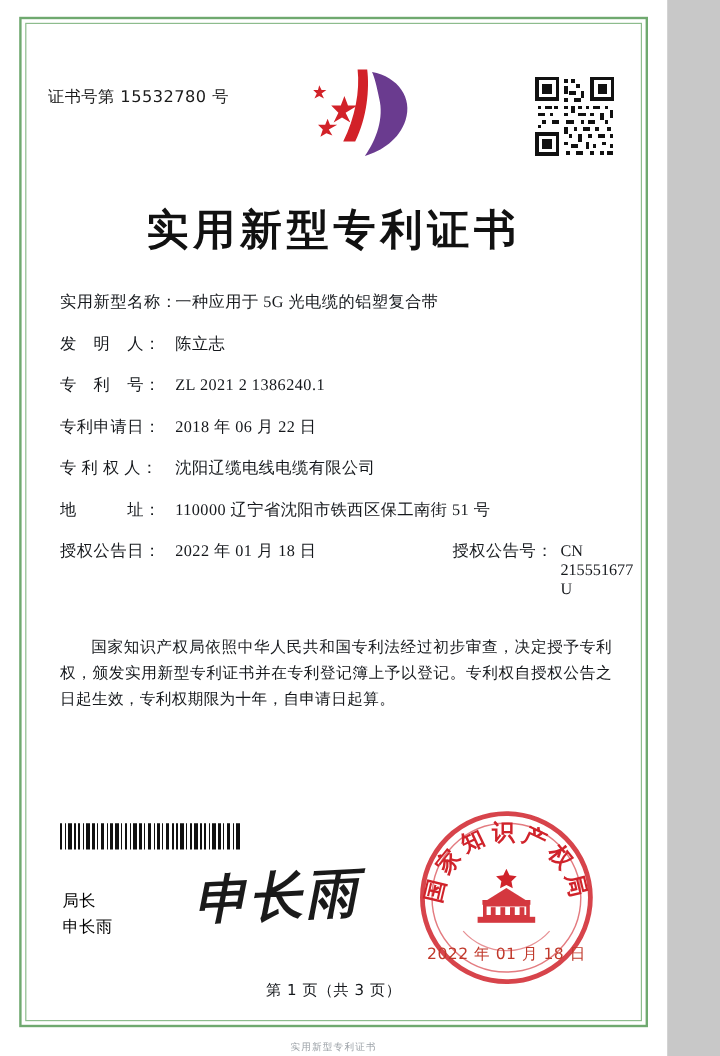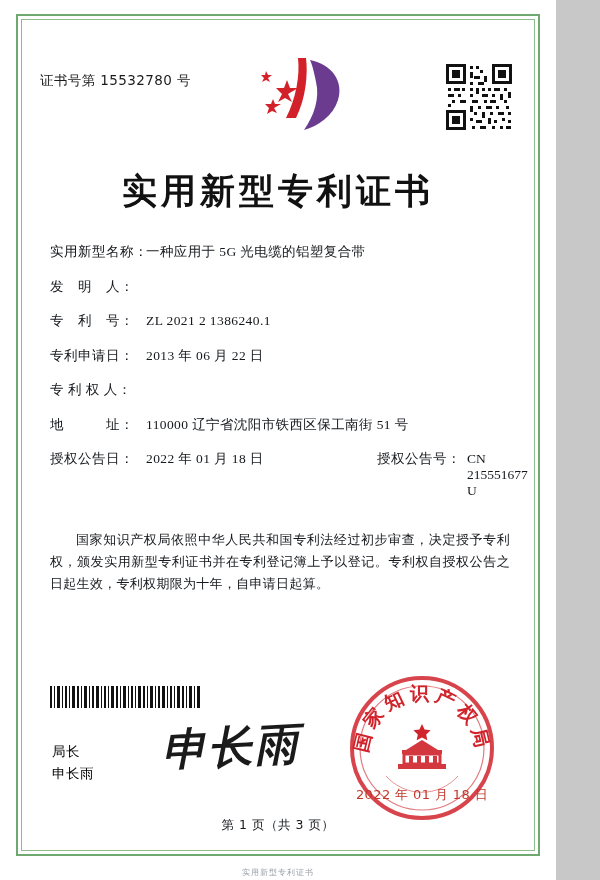--- a/index.html
+++ b/index.html
@@ -303,31 +303,33 @@
 
   <div class="title">实用新型专利证书</div>
 
   <div class="fields">
     <div class="row">
       <span class="label">实用新型名称：</span>
       <span class="value">一种应用于 5G 光电缆的铝塑复合带</span>
     </div>
     <div class="row">
       <span class="label">发　明　人：</span>
+      <span class="value">陈立志</span>
     </div>
     <div class="row">
       <span class="label">专　利　号：</span>
       <span class="value">ZL 2021 2 1386240.1</span>
     </div>
     <div class="row">
       <span class="label">专利申请日：</span>
-      <span class="value">2013 年 06 月 22 日</span>
+      <span class="value">2018 年 06 月 22 日</span>
     </div>
     <div class="row">
       <span class="label">专 利 权 人：</span>
+      <span class="value">沈阳辽缆电线电缆有限公司</span>
     </div>
     <div class="row">
       <span class="label">地　　　址：</span>
       <span class="value">110000  辽宁省沈阳市铁西区保工南街 51 号</span>
     </div>
     <div class="row two">
       <span class="label">授权公告日：</span>
       <span class="value">2022 年 01 月 18 日</span>
       <span class="label2">授权公告号：</span>
       <span class="value2">CN 215551677 U</span>

